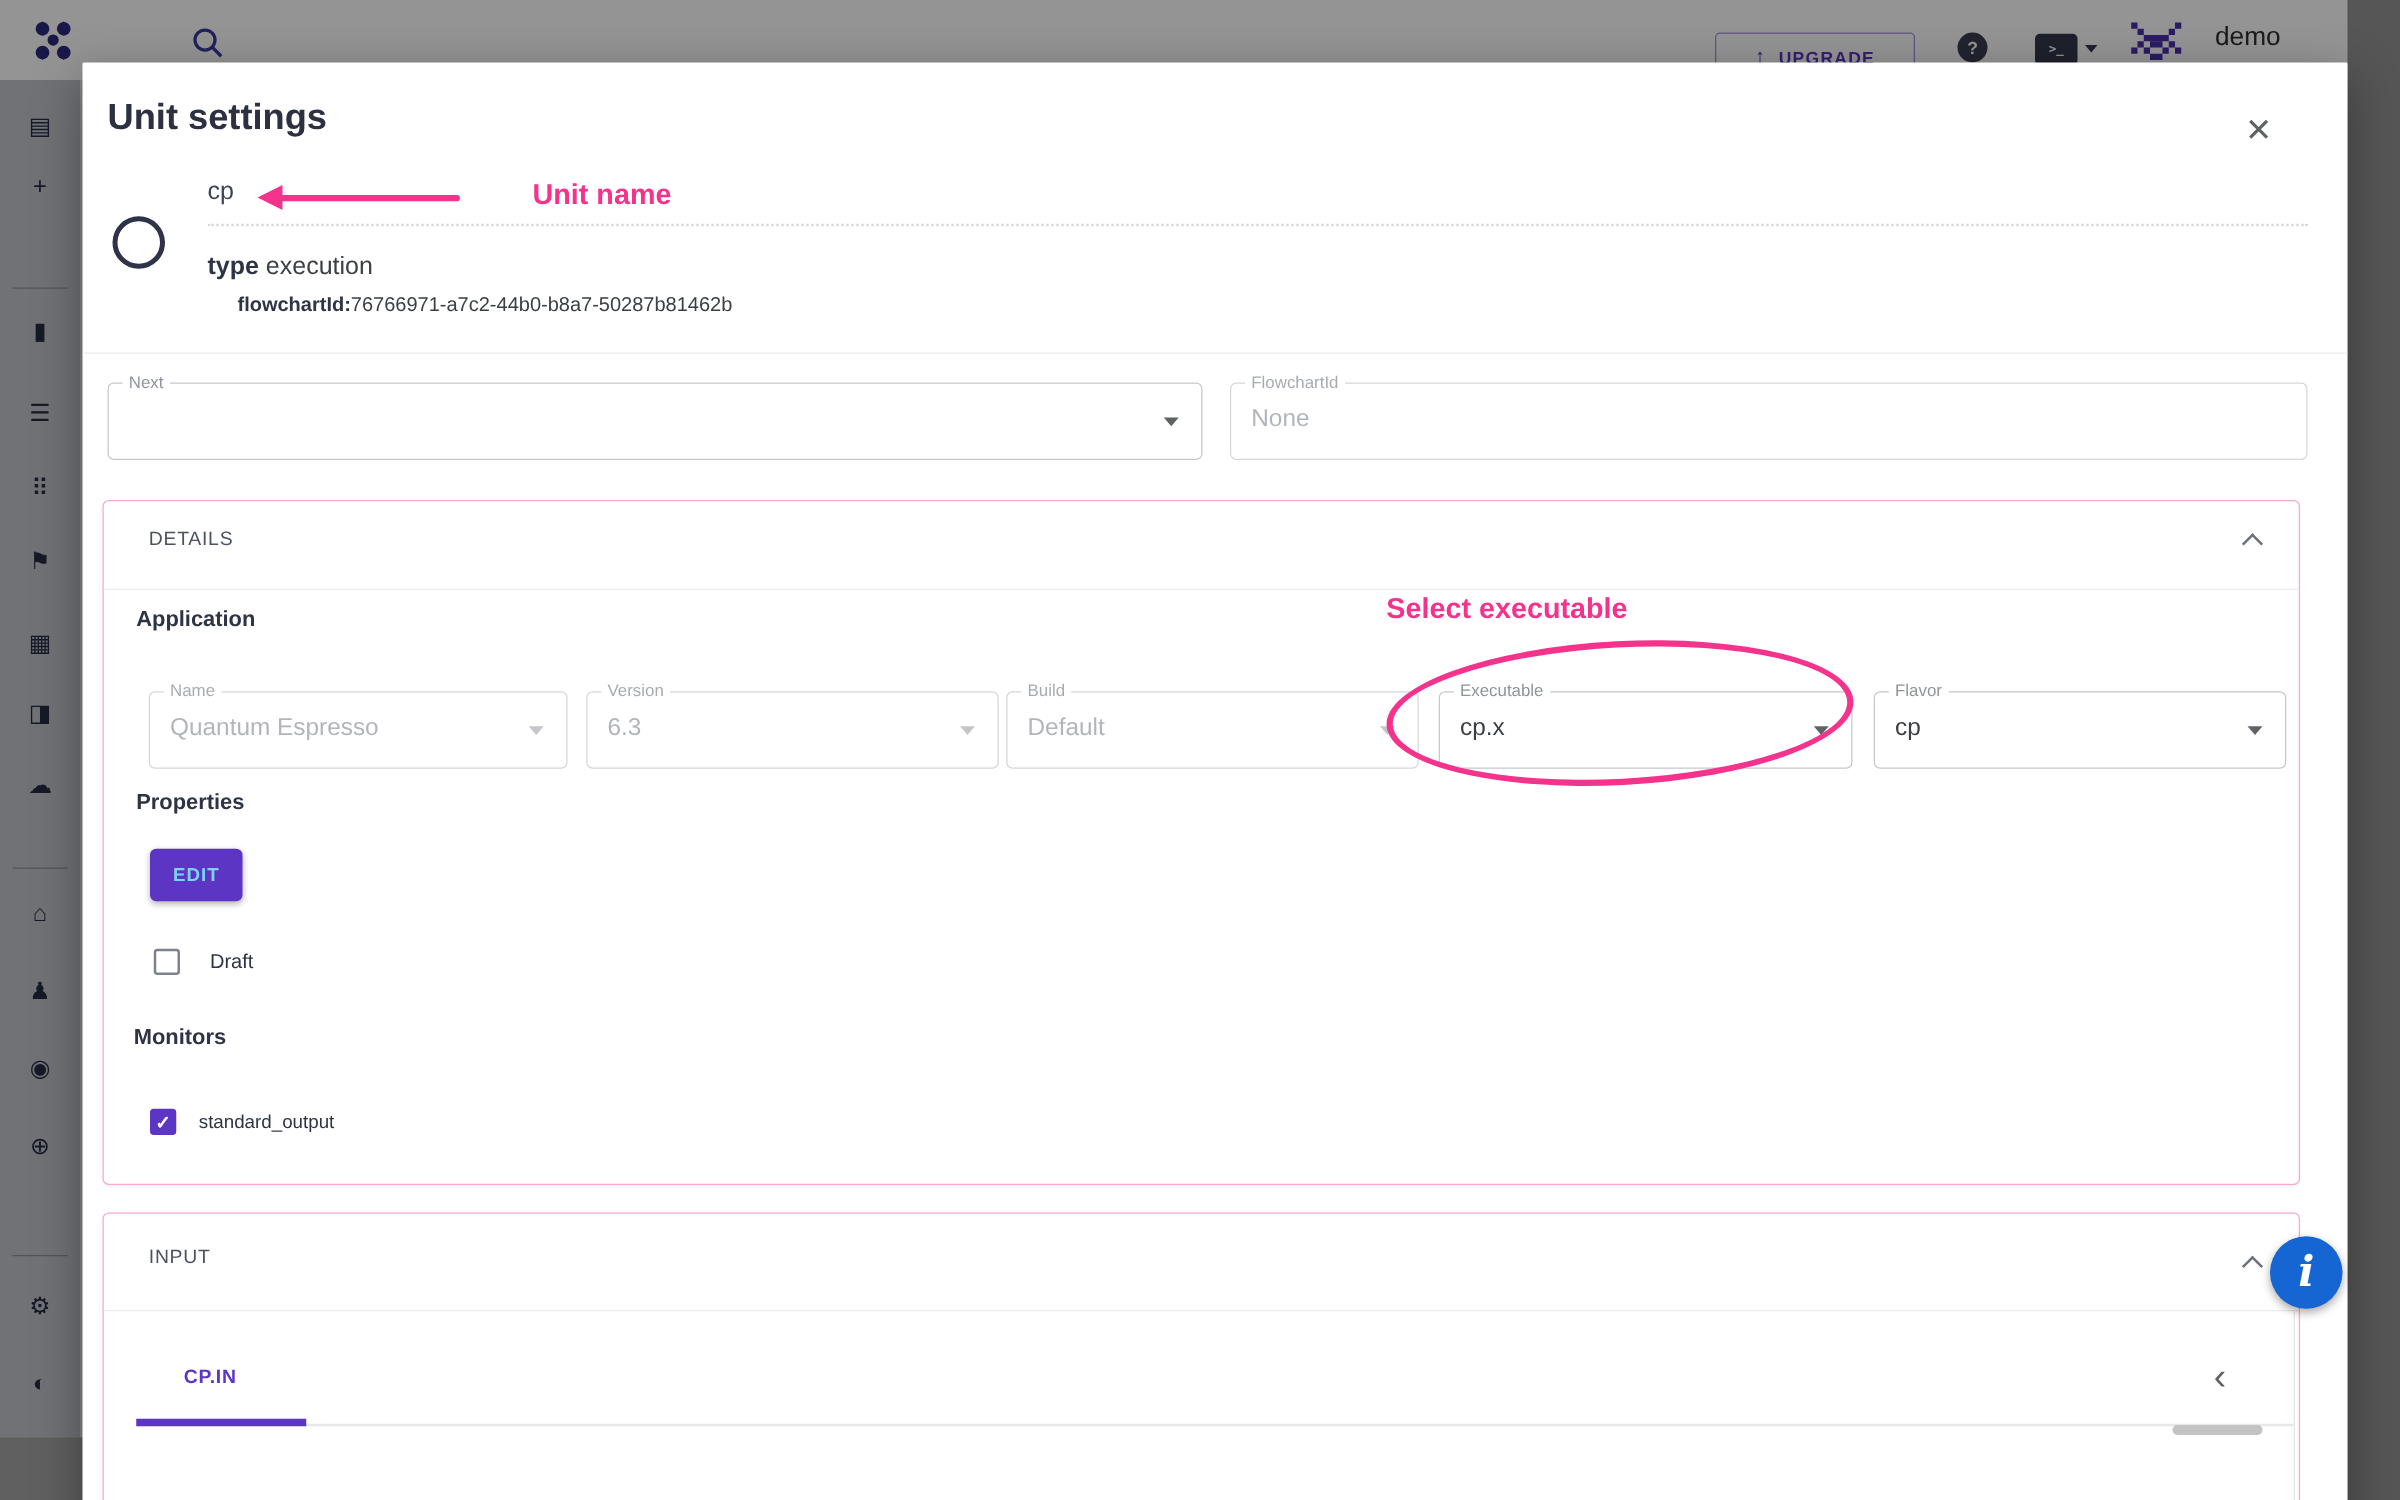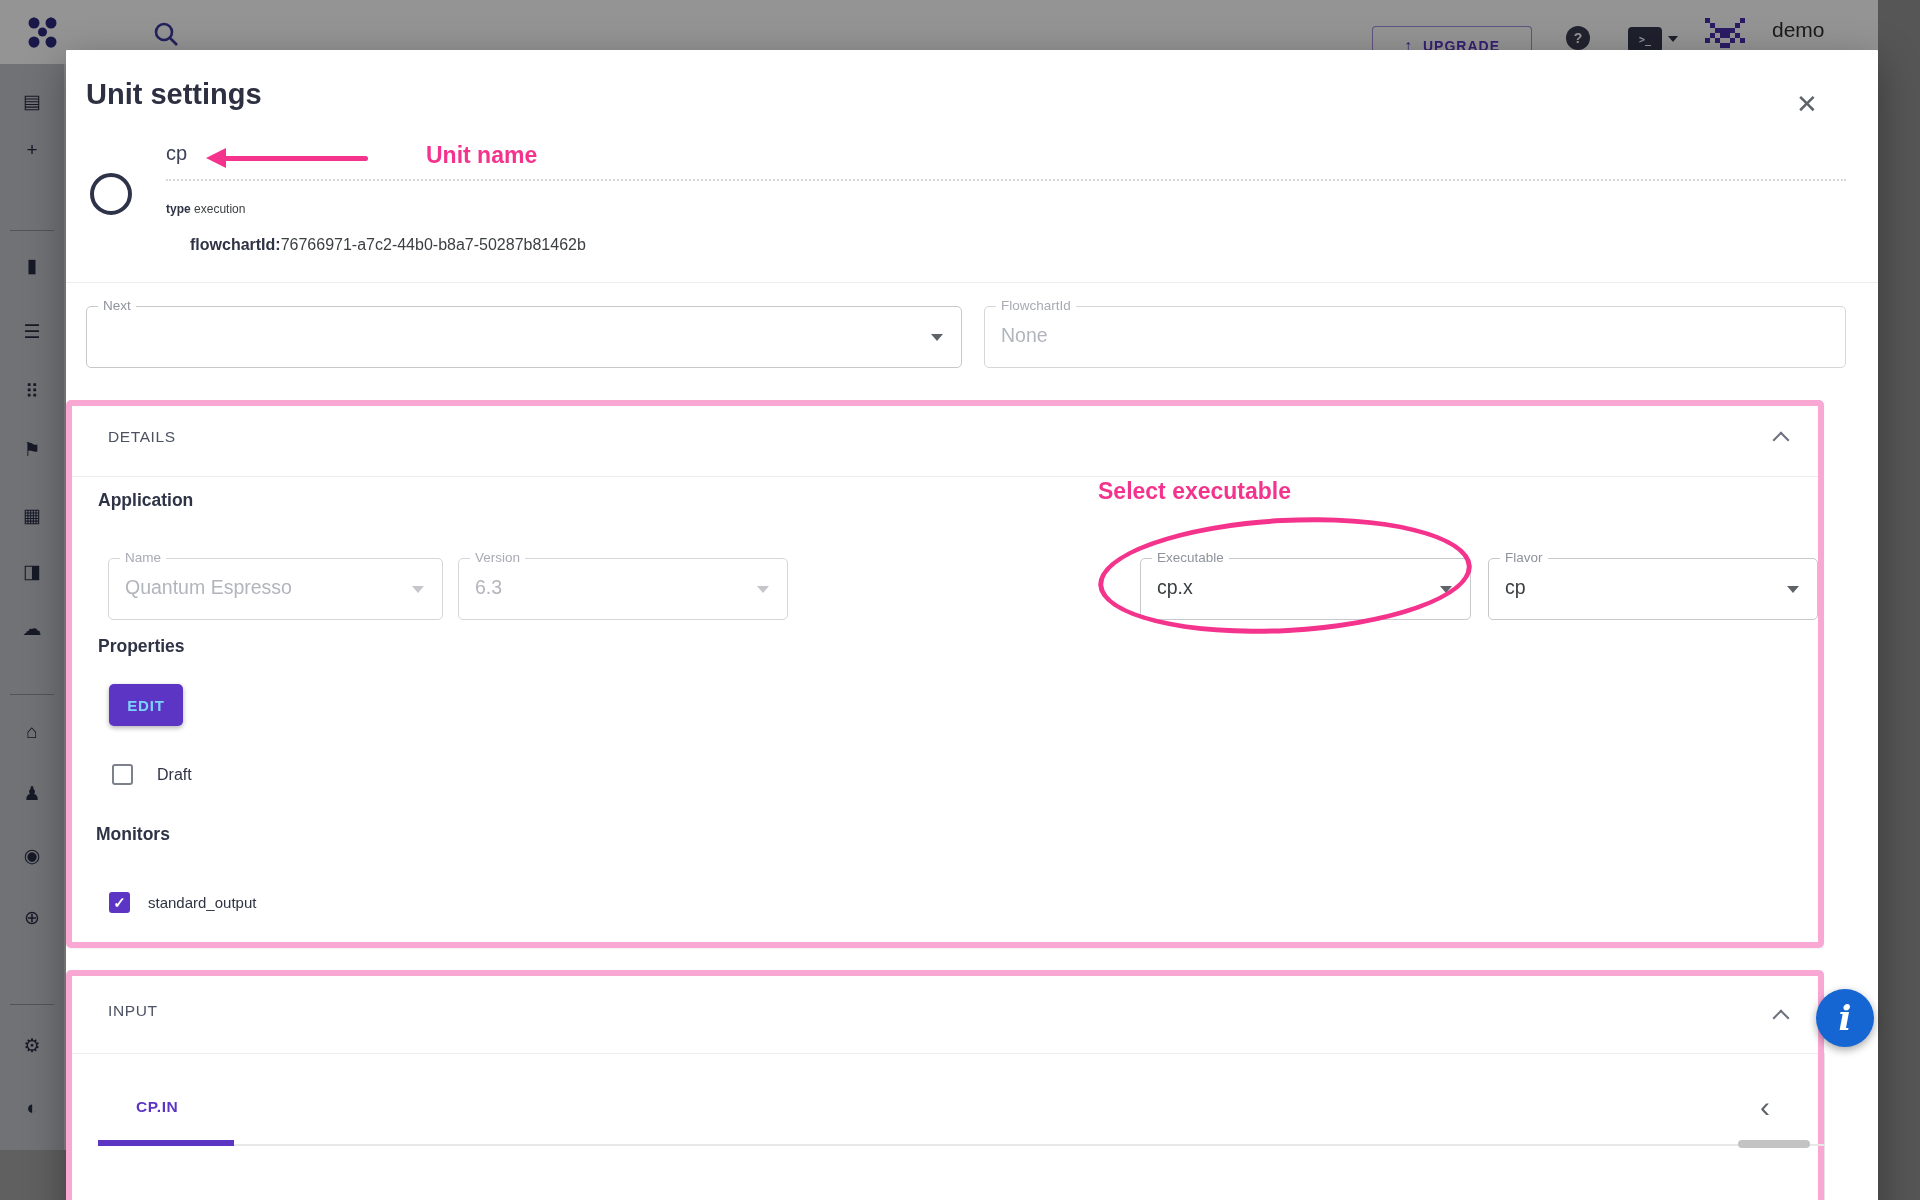--- a/index.html
+++ b/index.html
@@ -46,21 +46,21 @@
     border-radius:1px; box-shadow:0 12px 40px rgba(0,0,0,.35); z-index:10; overflow:hidden; }
 
   .modal-title { position:absolute; left:20px; top:28px; font-size:29px; color:#2c3040; }
   .close-btn { position:absolute; right:54px; top:37px; width:34px; height:34px; border:none; background:none;
     color:#5f6368; font-size:26px; display:flex; align-items:center; justify-content:center; cursor:pointer; }
 
   .unit-circle { position:absolute; left:24px; top:123px; width:42px; height:42px;
     border:4px solid #2f3349; border-radius:50%; }
   .unit-name { position:absolute; left:100px; top:92px; font-size:20px; color:#3d4257; }
   .dotted-divider { position:absolute; left:100px; top:129px; width:1680px; border-top:2px dotted #d8d8d8; }
-  .type-row { position:absolute; left:100px; top:152px; font-size:12px; color:#3c4043; }
+  .type-row { position:absolute; left:100px; top:152px; font-size:20px; color:#3c4043; }
   .type-row b, .flow-row b { color:#2e3345; }
   .flow-row { position:absolute; left:100px; top:186px; font-size:16px; color:#3c4043;margin-left:24px; }
   .header-divider { position:absolute; left:0; top:232px; width:1812px; height:1px; background:#ededed; }
 
   
   .annot { color:var(--c-pink); font-weight:bold; }
   .annot-unit-name { position:absolute; left:360px; top:92px; font-size:23px; }
   .arrow { position:absolute; left:140px; top:98px; width:162px; height:20px; }
   .arrow .shaft { position:absolute; left:16px; top:8px; right:0; height:5px; background:var(--c-pink); border-radius:3px; }
   .arrow .head { position:absolute; left:0; top:0; width:0; height:0;
@@ -78,21 +78,21 @@
     border-left:6px solid transparent; border-right:6px solid transparent; border-top:7px solid #5f6368; }
   .fieldset.disabled { border-color:#d4d6da; }
   .fieldset.disabled .flabel { color:#a8abb3; }
   .fieldset.disabled .fvalue { color:#b2b5bb; }
   .fieldset.disabled .fcaret { border-top-color:#c4c6ca; }
 
   .next-select { left:20px; top:256px; width:876px;padding-left:35px; }
   .flowchartid-field { left:918px; top:256px; width:862px; }
 
   
-  .card { position:absolute; left:0; width:1758px; border:6px solid #f9a8d4; border-radius:5px;
+  .card { position:absolute; left:16px; width:1758px; border:1px solid #f9a8d4; border-radius:5px;
     background:#fff; box-shadow:0 1px 2px rgba(0,0,0,.05); }
   .details-card { top:350px; height:548px; }
   .input-card { top:920px; height:240px; }
   .section-header { position:absolute; left:36px; top:22px; font-size:15.5px; color:#4d5263; letter-spacing:.6px; }
   .card-divider { position:absolute; left:0; top:70px; width:100%; height:1px; background:#ececec; }
   .chev-up { position:absolute; right:30px; width:14px; height:14px; border:none; background:none; cursor:pointer; }
   .chev-up::before { content:""; position:absolute; left:1px; top:4px; width:10px; height:10px;
     border-left:2.5px solid #6b6f7b; border-top:2.5px solid #6b6f7b; transform:rotate(45deg); }
   .details-chev { top:24px; }
   .input-chev { top:32px; }
@@ -268,20 +268,25 @@
       <div class="fieldset disabled f-name">
         <span class="flabel">Name</span>
         <span class="fvalue">Quantum Espresso</span>
         <span class="fcaret"></span>
       </div>
       <div class="fieldset disabled f-version">
         <span class="flabel">Version</span>
         <span class="fvalue">6.3</span>
         <span class="fcaret"></span>
       </div>
+      <div class="fieldset disabled f-build">
+        <span class="flabel">Build</span>
+        <span class="fvalue">Default</span>
+        <span class="fcaret"></span>
+      </div>
       <div class="fieldset f-executable">
         <span class="flabel">Executable</span>
         <span class="fvalue">cp.x</span>
         <span class="fcaret"></span>
       </div>
       <div class="fieldset f-flavor">
         <span class="flabel">Flavor</span>
         <span class="fvalue">cp</span>
         <span class="fcaret"></span>
       </div>

